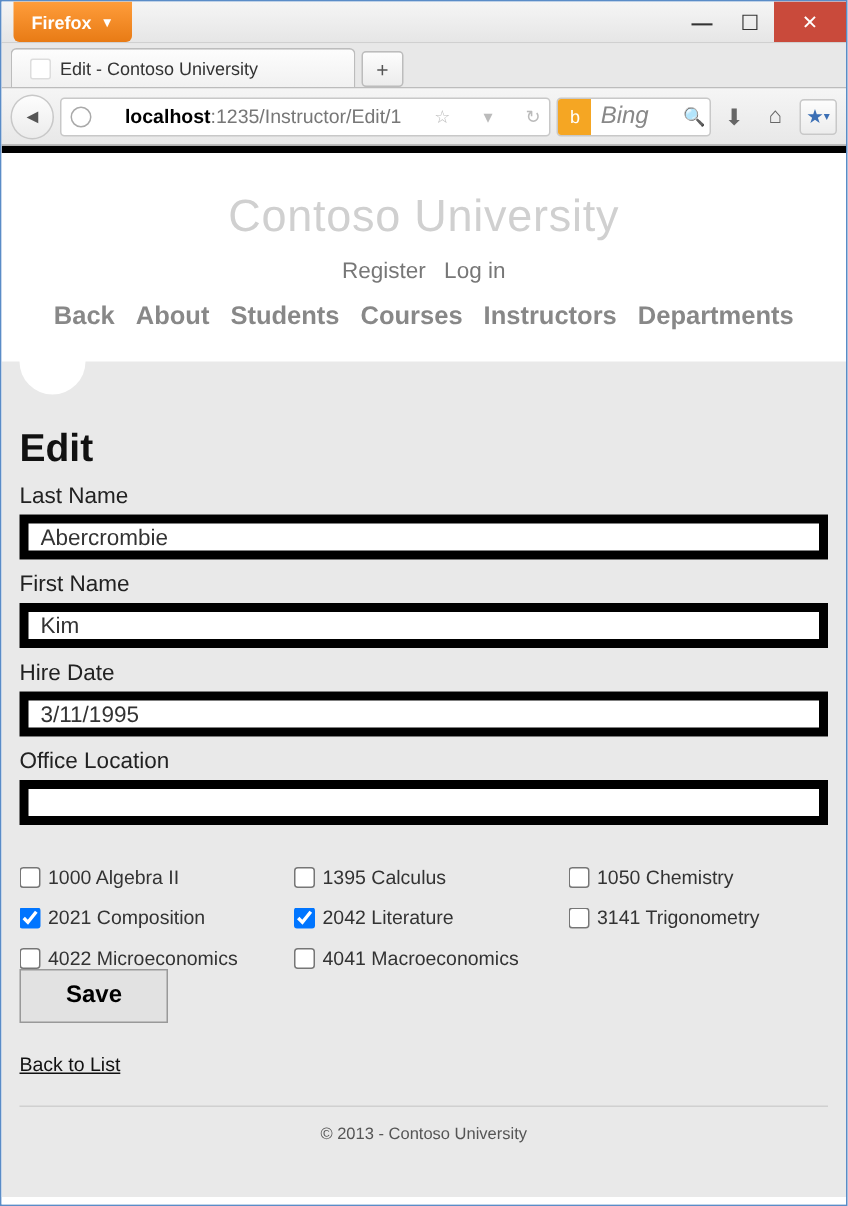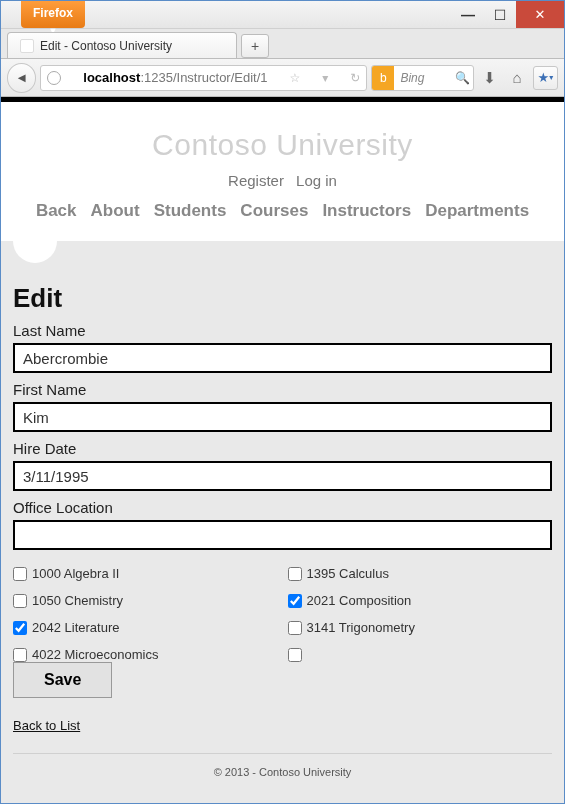--- a/index.html
+++ b/index.html
@@ -20,26 +20,25 @@
       align-items: stretch;
       border-bottom: 1px solid #d0d0d0;
     }
     .ff-btn {
       background: linear-gradient(#ff9d3b,#e87b15);
       color: #fff;
       font-weight: bold;
       font-size: 12px;
       padding: 5px 12px;
       border-radius: 0 0 4px 4px;
-      margin-left: 20px;
+      margin-left: 8px;
       display: flex;
       align-items: center;
       gap: 6px;
       cursor: pointer;
-      flex-direction: column;
     }
     .ff-btn .tri { font-size: 9px; }
     .win-controls { margin-left: auto; display: flex; }
     .win-btn { width: 32px; display:flex; align-items:center; justify-content:center; color:#333; font-size:14px; cursor:pointer; }
     .win-btn.close { background:#c94a3b; color:#fff; width:48px; font-size:13px; }
     .win-btn.min { font-weight:bold; }
 
     
     .tabstrip {
       height: 30px;
@@ -95,44 +94,44 @@
     }
     .urlbox .globe { width:14px; height:14px; border:1px solid #aaa; border-radius:50%; }
     .urlbox .addr { flex:1; font-size:13px; color:#777; }
     .urlbox .addr b { color:#000; font-weight:bold; }
     .urlbox .ico { color:#bbb; font-size:12px; }
     .searchbox {
       width:105px; height:26px; border:1px solid #c8c8c8; border-radius:3px;
       background:#fff; display:flex; align-items:center;
     }
     .searchbox .sico { width:22px; height:100%; background:#f5a623; color:#fff; display:flex; align-items:center; justify-content:center; border-radius:2px 0 0 2px; font-size:12px; }
-    .searchbox .stext { flex:1; padding:0 6px; font-style:italic; color:#888; font-size:12px; }
+    .searchbox .stext { flex:1; padding:0 6px; font-style:italic; color:#888; font-size:16px; }
     .searchbox .sgo { width:20px; color:#8ab5e0; font-size:12px; text-align:center; }
     .toolbtn { width:24px; color:#666; text-align:center; cursor:pointer; font-size:15px; }
     .bookmark-star { width:26px; height:24px; border:1px solid #c8c8c8; border-radius:3px; background:linear-gradient(#fdfdfd,#ececec); display:flex; align-items:center; justify-content:center; color:#3b6fb5; }
 
     
     .viewport { background:#fff; height: calc(804px - 28px - 30px - 38px - 2px); overflow:hidden; }
     .blackbar { height:5px; background:#000; }
     .banner { text-align:center; padding:26px 10px 6px; background:#fff; }
     .brand { font-size:30px; font-weight:normal; color:#d0d0d0; letter-spacing:0.5px; }
     .authlinks { margin-top:10px; font-size:15px; color:#777; }
     .authlinks span { margin:0 4px; cursor:pointer; }
     .mainnav { margin-top:12px; padding-bottom:14px; display:flex; justify-content:center; gap:14px; flex-wrap:wrap; }
     .mainnav a { color:#888; font-size:17px; font-weight:600; text-decoration:none; cursor:pointer; }
 
     .content { background:#e9e9e9; padding:18px 12px 24px; position:relative; }
     .circle { position:absolute; top:-22px; left:12px; width:44px; height:44px; background:#fff; border-radius:50%; }
     .h1 { font-size:26px; font-weight:bold; color:#111; margin-bottom:6px; margin-top:24px; }
     .fld-label { font-size:15px; color:#222; margin:8px 0 4px; }
     .fld-input {
-      width:100%; height:30px; border:2px solid #000000; background:#fff;
+      width:100%; height:30px; border:6px solid #000000; background:#fff;
       padding:0 8px; font-size:15px; color:#333;
     }
-    .courses { margin-top:16px; display:grid; grid-template-columns: repeat(2, 1fr); gap:12px 10px; font-size:13px; color:#333; }
+    .courses { margin-top:27px; display:grid; grid-template-columns: repeat(3, 1fr); gap:12px 10px; font-size:13px; color:#333; }
     .course { display:flex; align-items:center; gap:5px; }
     .course input { width:14px; height:14px; }
     .savebtn {
       padding:8px 30px; font-size:16px; font-weight:bold;
       border:1px solid #999; background:#e2e2e2; cursor:pointer;
     }
     .backlink { margin-top:20px; font-size:13px; color:#111; text-decoration:underline; cursor:pointer; display:inline-block; }
     .footer { background:#e9e9e9; border-top:1px solid #d0d0d0; text-align:center; padding:12px 0; font-size:11px; color:#555; margin-top:20px; }
   </style>
 </head>
@@ -235,20 +234,21 @@
         <label class="course">
           <input type="checkbox" style="">
           <span>3141 Trigonometry</span>
         </label>
         <label class="course">
           <input type="checkbox" style="">
           <span>4022 Microeconomics</span>
         </label>
         <label class="course">
           <input type="checkbox" style="">
+          <span>4041 Macroeconomics</span>
         </label>
       </div>
 
     <button class="savebtn">Save</button>
     <div><a class="backlink">Back to List</a></div>
 
     <div class="footer">© 2013 - Contoso University</div>
   </div>
 </div>
 

